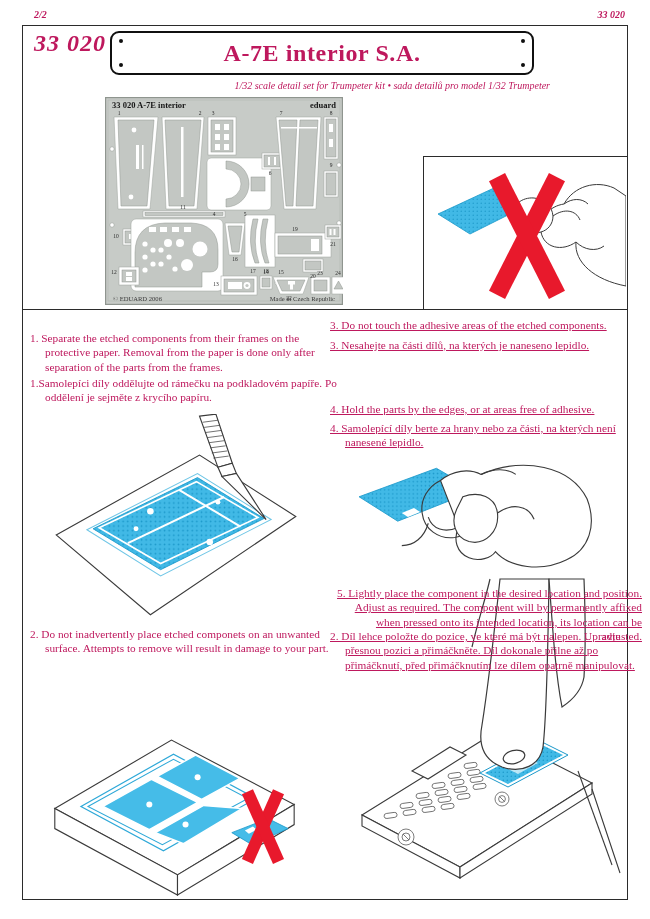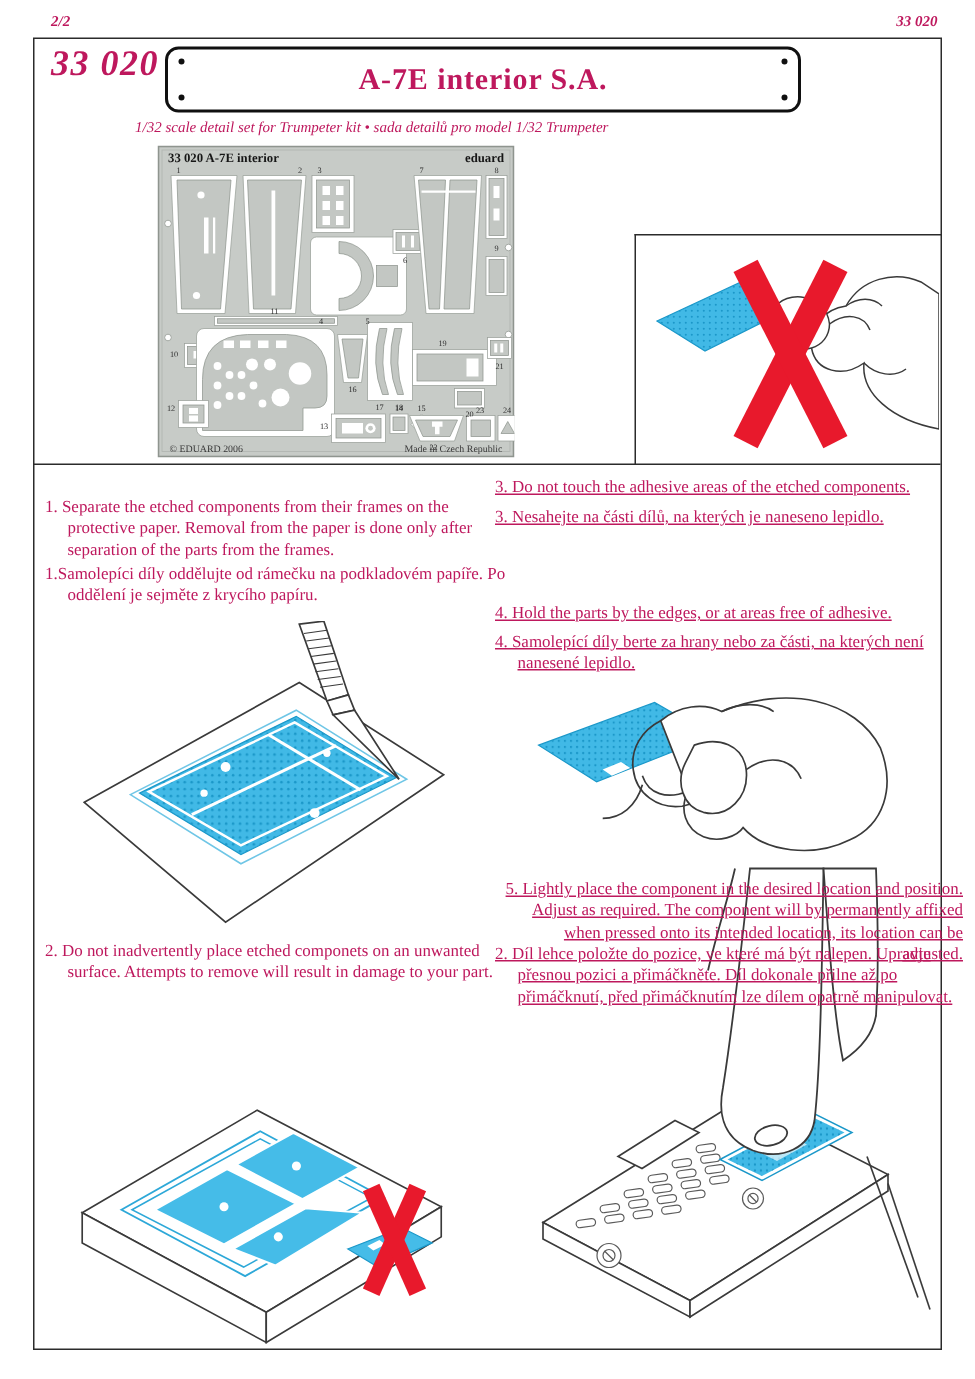--- a/index.html
+++ b/index.html
@@ -6,23 +6,23 @@
   .page{position:relative;width:650px;height:919px;background:#fff;overflow:hidden;
         font-family:"Liberation Serif","DejaVu Serif",serif;color:#be185d;}
   .abs{position:absolute;}
   .corner-label{font-size:10px;font-weight:bold;font-style:italic;}
   .border-box{left:22px;top:25px;width:604px;height:873px;border:1.2px solid #2b2b2b;}
   .h-rule{left:22px;top:309px;width:605px;border-top:1.2px solid #2b2b2b;height:0;}
   .x-box{left:423px;top:156px;width:204px;height:153px;border-left:1.2px solid #2b2b2b;border-top:1.2px solid #2b2b2b;}
   .header-code{left:34px;top:30px;font-size:24px;font-weight:bold;font-style:italic;letter-spacing:1px;}
   .plate{left:110px;top:31px;width:420px;height:40px;border:2.2px solid #101010;border-radius:9px;
          display:flex;align-items:center;justify-content:center;}
-  .plate-title{font-size:20px;font-weight:bold;letter-spacing:.6px;}
+  .plate-title{font-size:24px;font-weight:bold;letter-spacing:.6px;}
   .rivet{position:absolute;width:4px;height:4px;border-radius:50%;background:#101010;}
-  .subtitle{left:90px;top:80px;width:460px;text-align:left;font-size:10px;font-style:italic;}
+  .subtitle{left:90px;top:80px;width:460px;text-align:right;font-size:10px;font-style:italic;}
   .step{position:absolute;width:297px;font-size:11.3px;line-height:1.27;
         padding-left:15px;text-indent:-15px;margin:0;}
   .col-l{left:30px;} .col-r{left:330px;text-decoration:underline;}
   svg text{font-family:"Liberation Serif","DejaVu Serif",serif;}
   .fret-label{font-weight:bold;fill:#161616;}
   .tiny-num{fill:#2e2e2e;}
 </style>
 </head>
 <body>
 

